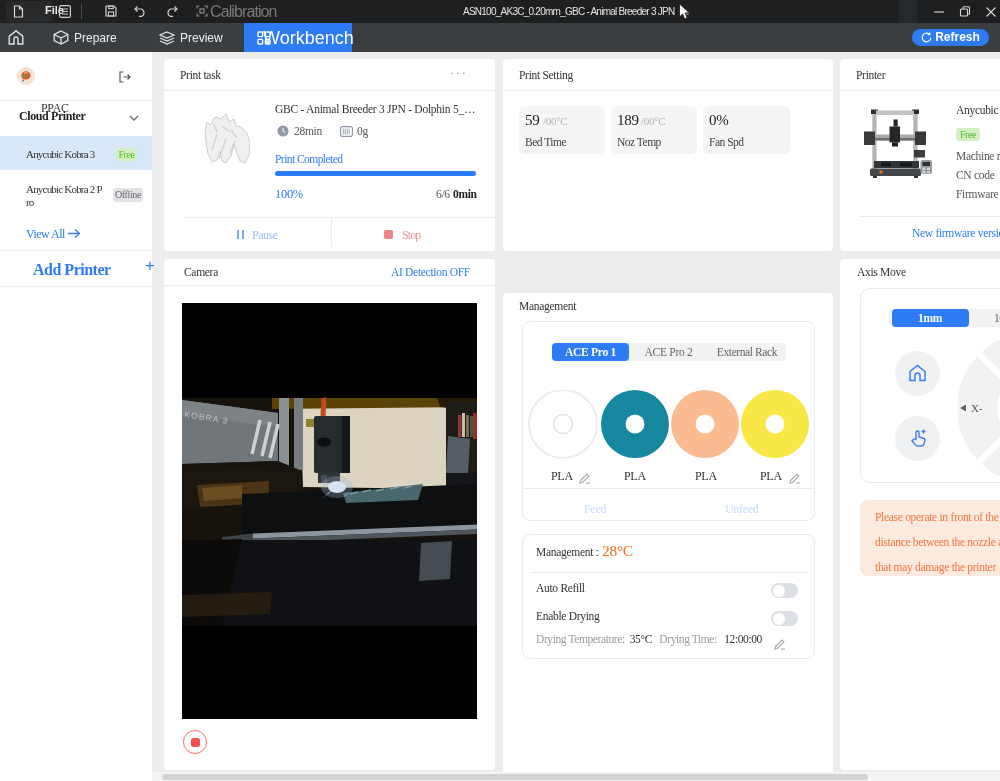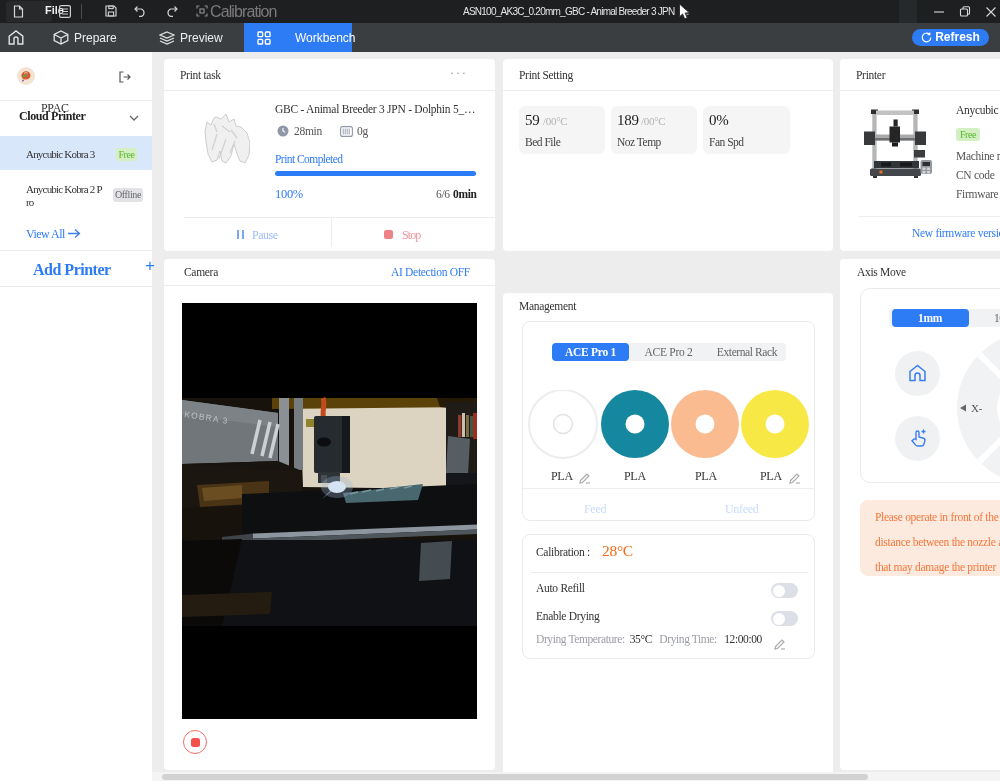--- a/index.html
+++ b/index.html
@@ -97,21 +97,21 @@
   <div class="navtxt" style="left:180px;">Preview</div>
   <div id="wbtab"></div>
   <svg class="abs" style="left:257px;top:8px" width="14" height="14" viewBox="0 0 14 14">
       <g fill="none" stroke="#fff" stroke-width="1.4">
         <rect x="1" y="1" width="4.6" height="4.6" rx="0.8"></rect>
         <rect x="8.4" y="1" width="4.6" height="4.6" rx="0.8"></rect>
         <rect x="1" y="8.4" width="4.6" height="4.6" rx="0.8"></rect>
         <rect x="8.4" y="8.4" width="4.6" height="4.6" rx="0.8"></rect>
       </g>
     </svg>
-  <div class="navtxt" style="left:295px;color:#fff;font-size:12px;">Workbench</div>
+  <div class="navtxt" style="left:263px;color:#fff;font-size:18px;">Workbench</div>
   <div id="refreshbtn"><svg class="abs" style="left:9px;top:3px" width="11" height="11" viewBox="0 0 11 11">
         <path d="M9.8 5.5a4.3 4.3 0 1 1-1.4-3.2M8.8 0.5v2.2H6.6" fill="none" stroke="#fff" stroke-width="1.2"></path>
       </svg><span style="margin-left:14px">Refresh</span></div>
 </div>
 
 <div id="sidebar">
   <svg class="abs" style="left:17px;top:15px" width="18" height="18" viewBox="0 0 18 18">
       <circle cx="9" cy="9" r="9" fill="#f3e3d3"></circle>
       <path d="M9.5 4.2c2.6.4 4.4 2.6 4 4.8-.4 2.4-3 3.9-5.6 3.5-2.3-.35-3.8-2.2-3.5-4.4C4.7 5.8 7 3.8 9.5 4.2z" fill="#d85a2c"></path>
       <path d="M5 10c1.5-2 4-3 6.5-2.5-1 1.8-3.5 2.8-6.5 2.5z" fill="#6f9c55"></path>
@@ -174,21 +174,21 @@
   <div class="abs" style="left:220px;top:171px;width:9px;height:9px;border-radius:2px;background:#ef8287;"></div>
   <div class="abs" style="left:238px;top:169px;font-size:12px;letter-spacing:-0.9px;color:#f2949d;">Stop</div>
 </div>
 
 <div class="card" id="cardPS" style="left:503px;top:59px;width:330px;height:192px;">
   <div class="chead" style="height:32px;"></div>
   <div class="htxt" style="top:10px;">Print Setting</div>
   <div class="tile" style="left:16px;top:47px;width:86px;height:48px;">
     <span class="abs" style="left:6px;top:6px;font-size:15px;color:#222;">59</span>
       <span class="abs" style="left:24px;top:9px;font-size:11px;color:#b3b3b3;">/00°C</span>
-    <span class="abs" style="left:6px;top:30px;font-size:11.5px;letter-spacing:-0.5px;color:#444;">Bed File</span>
+    <span class="abs" style="left:6px;top:30px;font-size:11.5px;letter-spacing:-0.5px;color:#444;">Bed Time</span>
   </div>
   <div class="tile" style="left:108px;top:47px;width:86px;height:48px;">
     <span class="abs" style="left:6px;top:6px;font-size:15px;color:#222;">189</span>
       <span class="abs" style="left:30px;top:9px;font-size:11px;color:#b3b3b3;">/00°C</span>
     <span class="abs" style="left:6px;top:30px;font-size:11.5px;letter-spacing:-0.5px;color:#444;">Noz Temp</span>
   </div>
   <div class="tile" style="left:200px;top:47px;width:87px;height:48px;">
     <span class="abs" style="left:6px;top:6px;font-size:15px;color:#222;">0%</span>
     <span class="abs" style="left:6px;top:30px;font-size:11.5px;letter-spacing:-0.5px;color:#444;">Fan Spd</span>
   </div>
@@ -328,21 +328,21 @@
     <div class="abs" style="left:237px;top:147px;font-size:12px;color:#333;">PLA</div>
     <svg class="abs" style="left:266px;top:150px" width="12" height="12" viewBox="0 0 12 12">
         <path d="M1.5 8.5 8 2l2 2-6.5 6.5-2.6.6z" fill="none" stroke="#a8a8a8" stroke-width="1.1"></path>
         <path d="M7 11h4" stroke="#a8a8a8" stroke-width="1.1"></path>
       </svg>
     <div class="abs" style="left:0;top:166px;width:291px;height:1px;background:#ececec;"></div>
     <div class="abs" style="left:61px;top:180px;font-size:12px;color:#c7dbfc;">Feed</div>
     <div class="abs" style="left:202px;top:180px;font-size:12px;color:#c7dbfc;">Unfeed</div>
   </div>
   <div class="abs" style="left:19px;top:241px;width:293px;height:125px;border:1px solid #e8eaed;border-radius:8px;">
-    <div class="abs nw" style="left:13px;top:11px;font-size:11.5px;color:#333;">Calibration :</div>
+    <div class="abs nw" style="left:13px;top:11px;font-size:11.5px;color:#333;">Management :</div>
     <div class="abs nw" style="left:79px;top:7px;font-size:15.5px;color:#fa6a12;">28°C</div>
     <div class="abs" style="left:8px;top:37px;width:277px;height:1px;background:#ececec;"></div>
     <div class="abs nw" style="left:13px;top:47px;font-size:11.5px;color:#333;">Auto Refill</div>
     <div class="tog" style="left:248px;top:48px;"></div>
     <div class="abs nw" style="left:13px;top:75px;font-size:11.5px;color:#333;">Enable Drying</div>
     <div class="tog" style="left:248px;top:76px;"></div>
     <div class="abs nw" style="left:13px;top:98px;font-size:11.5px;letter-spacing:-0.4px;color:#9a9da3;">Drying Temperature: &nbsp;<span style="color:#333;">35°C</span> &nbsp;&nbsp;Drying Time: &nbsp;&nbsp;<span style="color:#333;">12:00:00</span></div>
     <svg class="abs" style="left:251px;top:103px" width="12" height="12" viewBox="0 0 12 12">
         <path d="M1.5 8.5 8 2l2 2-6.5 6.5-2.6.6z" fill="none" stroke="#a8a8a8" stroke-width="1.1"></path>
         <path d="M7 11h4" stroke="#a8a8a8" stroke-width="1.1"></path>

